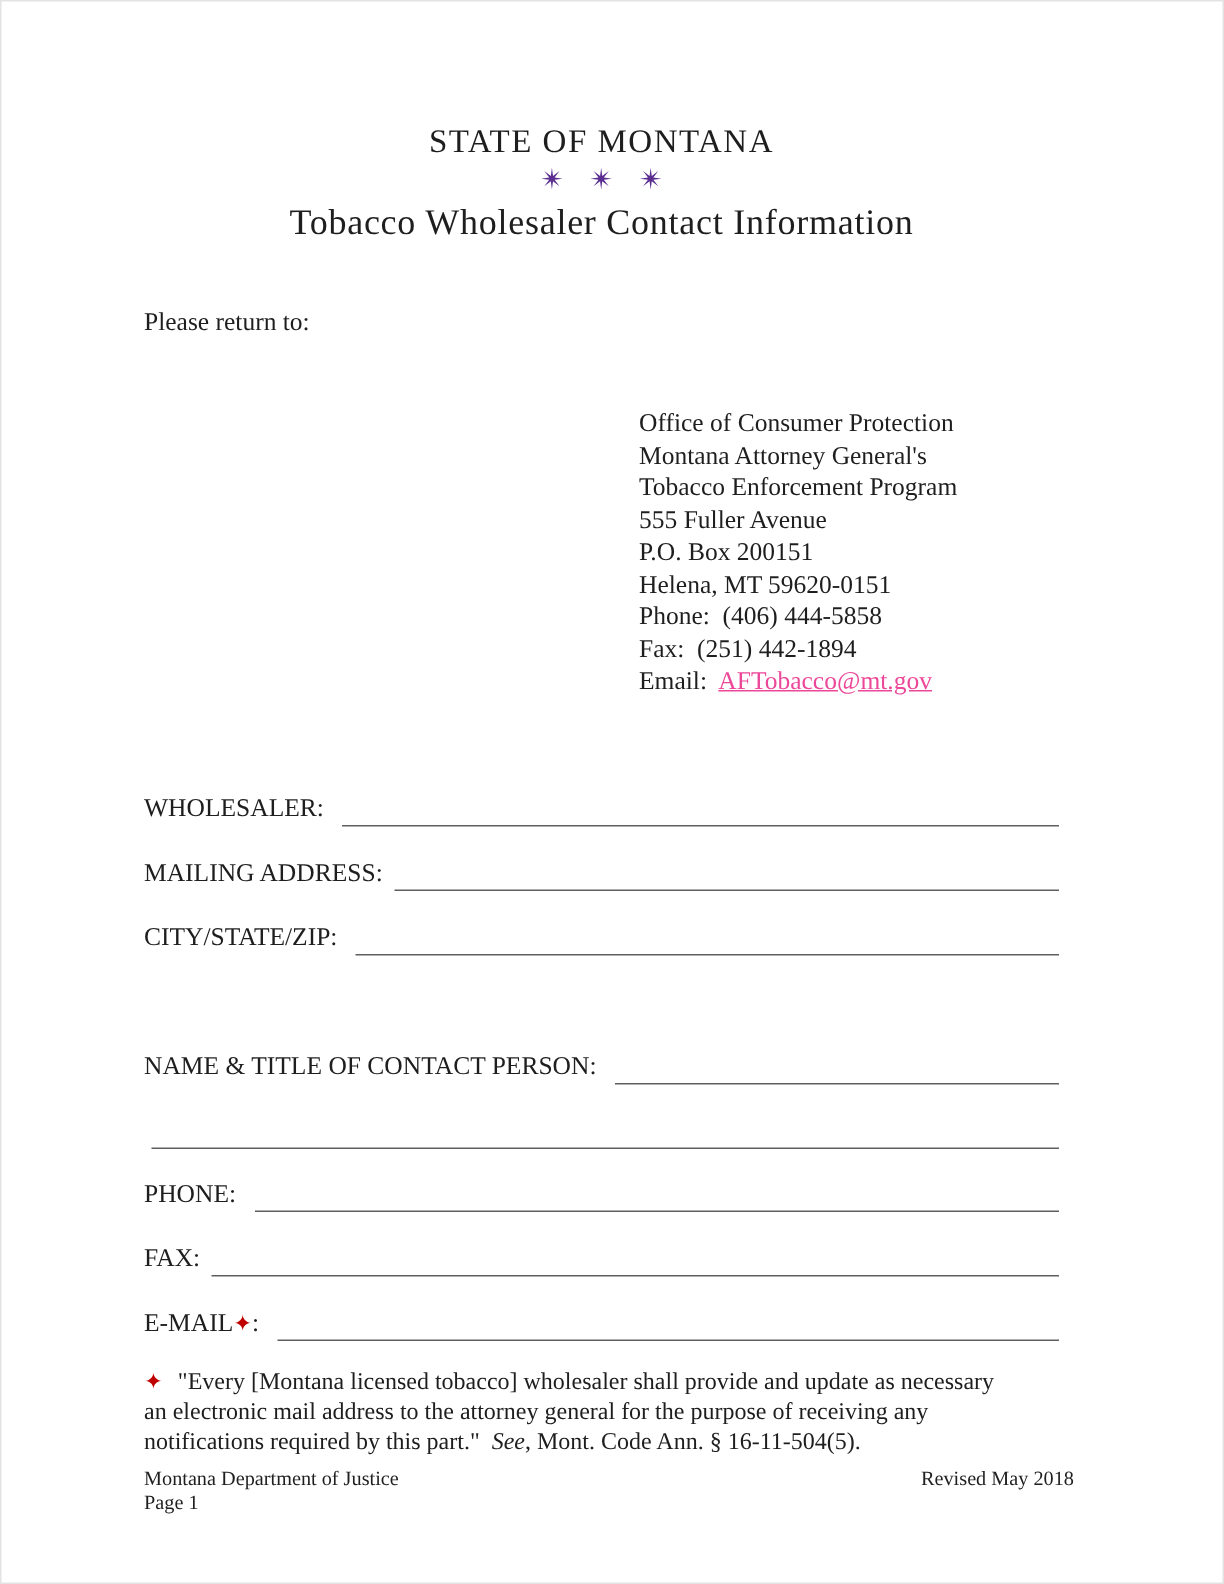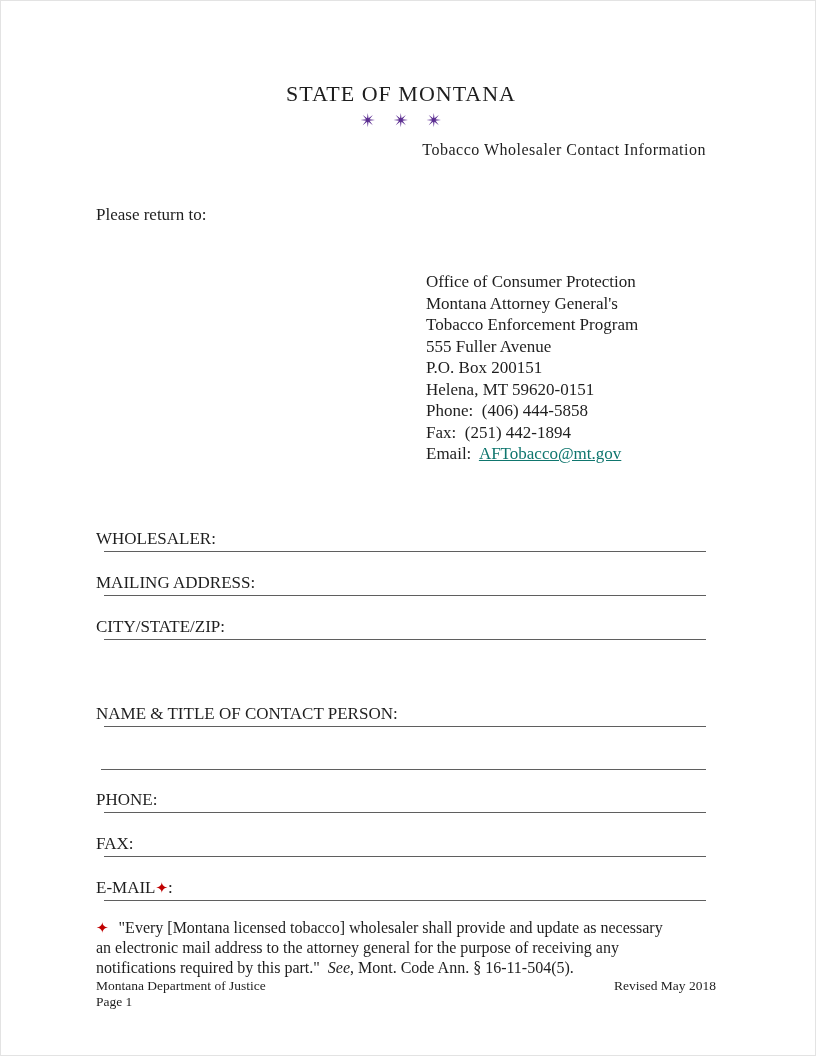--- a/index.html
+++ b/index.html
@@ -25,42 +25,42 @@
     display:flex; justify-content:center; gap:17px;
     height:22px; align-items:center;
   }
   .star-8 {
     color:#5b2d91;
     font-family:"DejaVu Sans",sans-serif;
     font-size:19px; line-height:22px;
   }
   .doc-subtitle {
     margin-top:5px;
-    text-align:right;
-    font-size:16px; line-height:27px;
+    text-align:center;
+    font-size:24px; line-height:27px;
     letter-spacing:0.5px;
     font-family:Liberation Serif, serif;
   }
   .please-return {
     margin-top:41px;
     font-size:17px; line-height:22px;
   }
   .address-block {
     margin-top:45px;
     margin-left:330px;
     font-size:17px; line-height:21.5px;
   }
   .address-block .addr-line { white-space:pre; }
   .addr-email-label { white-space:pre; }
   .email-link {
-    color:#0f766e;
+    color:#ec4899;
     text-decoration:underline;
     cursor:pointer;
   }
-  .frow { display:flex;flex-direction:column; }
+  .frow { display:flex; }
   .flabel {
     font-size:17px; line-height:24px;
     white-space:pre;
   }
   .fline {
     flex:1;
     border-bottom:1px solid #5f5f5f;
     margin-left:8px;
     height:24px;
   }

